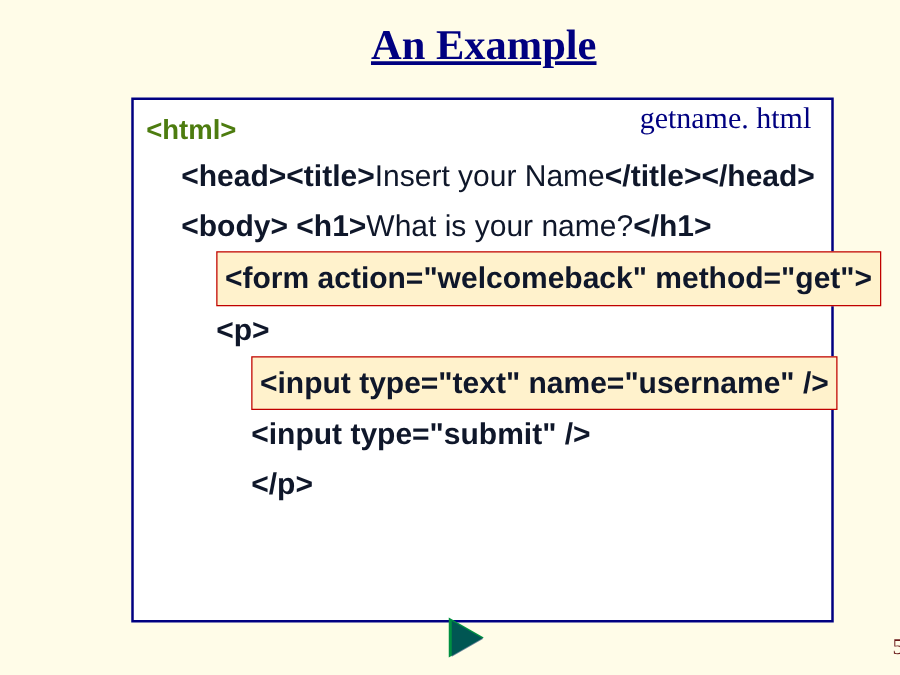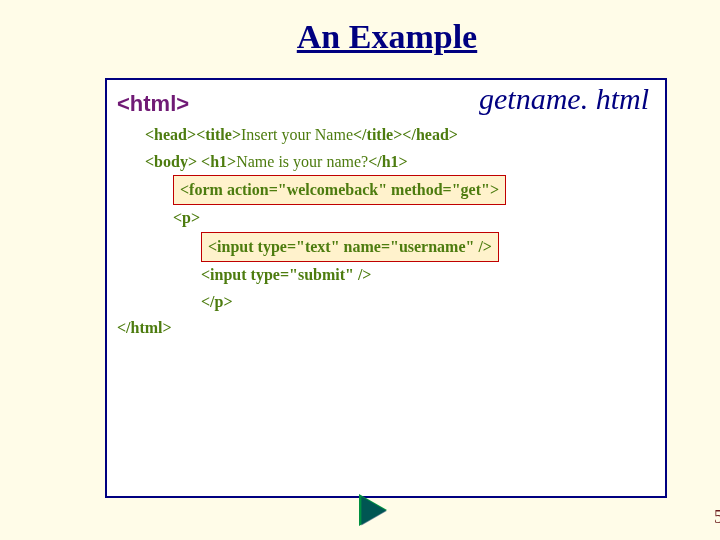--- a/index.html
+++ b/index.html
@@ -37,47 +37,46 @@
     height: 420px;
     border: 2px solid #000080;
     background: #ffffff;
     box-sizing: border-box;
     padding: 6px 10px 10px 10px;
   }
   .filename {
     position: absolute;
     top: 2px;
     right: 16px;
-    font-style: italic;
-    font-size: 30px;
+    font-size: 24px;
     color: #000080;
     font-family: "Times New Roman", Times, serif;
   }
   .codeline {
-    font-family: Liberation Serif, serif;
-    font-size: 16px;
-    color: #4d7c0f;
+    font-family: Liberation Sans, sans-serif;
+    font-size: 24px;
+    color: #0f172a;
     line-height: 1.65;
     white-space: nowrap;
   }
   .b { font-weight: bold; }
   .ind1 { padding-left: 28px; }
   .ind2 { padding-left: 56px; }
   .ind3 { padding-left: 84px; }
   .framed {
     display: inline-block;
     background: #fff2cc;
     border: 1.5px solid #c00000;
     padding: 1px 6px 1px 6px;
   }
   .htmlopen {
     font-family: Arial, Helvetica, sans-serif;
     font-size: 22px;
     font-weight: bold;
-    color: #701a75;
+    color: #4d7c0f;
   }
   .pagenum {
     position: absolute;
     right: 24px;
     bottom: 12px;
     font-size: 18px;
     color: #6a1a1a;
     font-family: "Times New Roman", Times, serif;
   }
   .arrow {
@@ -114,38 +113,37 @@
   <div class="codebox">
     <div class="filename">getname. html</div>
 
     <div class="codeline htmlopen">&lt;html&gt;</div>
 
     <div class="codeline ind1">
       <span class="b">&lt;head&gt;&lt;title&gt;</span><span>Insert your Name</span><span class="b">&lt;/title&gt;&lt;/head&gt;</span>
     </div>
 
     <div class="codeline ind1">
-      <span class="b">&lt;body&gt; &lt;h1&gt;</span><span>Name is your name?</span><span class="b">&lt;/h1&gt;</span>
+      <span class="b">&lt;body&gt; &lt;h1&gt;</span><span>What is your name?</span><span class="b">&lt;/h1&gt;</span>
     </div>
 
     <div class="codeline ind2">
       <span class="framed b">&lt;form action="welcomeback" method="get"&gt;</span>
     </div>
 
     <div class="codeline ind2 b">&lt;p&gt;</div>
 
     <div class="codeline ind3">
       <span class="framed b">&lt;input type="text" name="username" /&gt;</span>
     </div>
 
     <div class="codeline ind3 b">&lt;input type="submit" /&gt;</div>
 
     <div class="codeline ind3 b">&lt;/p&gt;</div>
 
 
 
-    <div class="codeline b">&lt;/html&gt;</div>
   </div>
 
   <div class="arrow"></div>
 
   <div class="pagenum">5</div>
 </div>
 
 </body></html>

